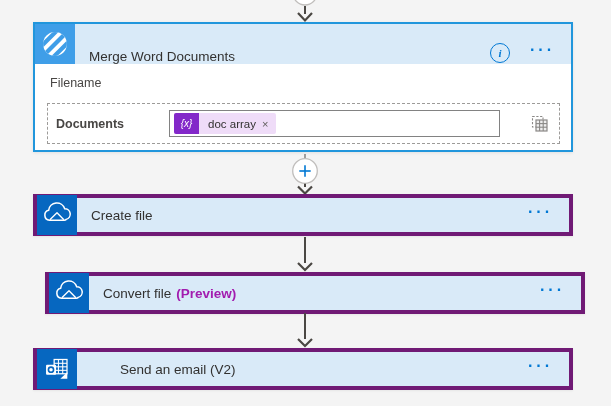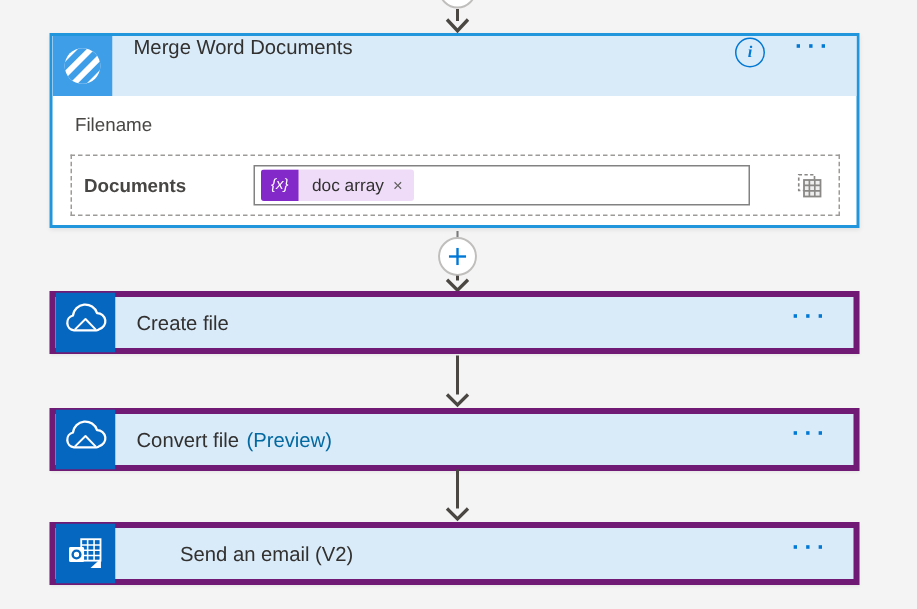--- a/index.html
+++ b/index.html
@@ -12,21 +12,21 @@
 
   
   .conn{position:absolute;left:287px;overflow:visible;}
 
   
   #card1{
     position:absolute;left:33px;top:22px;width:540px;height:130px;
     background:#ffffff;border:2px solid #2196dc;box-sizing:border-box;
     box-shadow:0 1px 3px rgba(0,0,0,.08);
   }
-  .hdr{display:flex;align-items:flex-start;height:40px;background:#d9eaf8;cursor:pointer;}
+  .hdr{display:flex;align-items:flex-end;height:40px;background:#d9eaf8;cursor:pointer;}
   .icon-sq{width:40px;height:40px;flex:0 0 40px;display:block;}
   .card-title{margin-left:14px;font-size:13.5px;color:#323130;white-space:nowrap;}
   .hdr-actions{margin-left:auto;display:flex;align-items:center;margin-right:16px;gap:20px;}
   .info-btn{
     width:18px;height:18px;border:1.6px solid #0078d4;border-radius:50%;
     color:#0078d4;font-size:11px;line-height:18px;text-align:center;
     background:transparent;cursor:pointer;box-sizing:content-box;padding:0;
     font-family:"Liberation Serif","DejaVu Serif",serif;font-style:italic;font-weight:bold;
   }
   .dots{
@@ -61,23 +61,23 @@
   .grid-btn{position:absolute;right:10px;top:11px;width:18px;height:18px;cursor:pointer;}
 
   
   .cardc{
     position:absolute;left:33px;width:540px;height:42px;
     background:#d9eaf8;border:4px solid #701a75;box-sizing:border-box;
     display:flex;align-items:center;cursor:pointer;
     box-shadow:0 1px 2px rgba(0,0,0,.06);
   }
   .cardc .icon-sq{width:40px;height:40px;flex:0 0 40px;}
-  .suffix{color:#0369a1;margin-left:5px;}
+  .suffix{color:#a21caf;margin-left:5px;font-weight:bold;}
   .cardc .dots{margin-left:auto;margin-right:16px;}
-  #card2{top:194px;} #card3{top:272px;} #card4{top:348px;gap:29px;}
+  #card2{top:194px;} #card3{top:272px;margin-left:12px;} #card4{top:348px;gap:29px;}
 </style>
 </head>
 <body>
 
 <svg class="conn" style="top:0;height:22px;width:36px;">
   <circle cx="18" cy="-7" r="12" fill="#ffffff" stroke="#c0bebc" stroke-width="1.3"></circle>
   <line x1="18" y1="6" x2="18" y2="14" stroke="#4a4743" stroke-width="2"></line>
   <polyline points="11,13 18,20.5 25,13" fill="none" stroke="#4a4743" stroke-width="2.2"></polyline>
 </svg>
 

